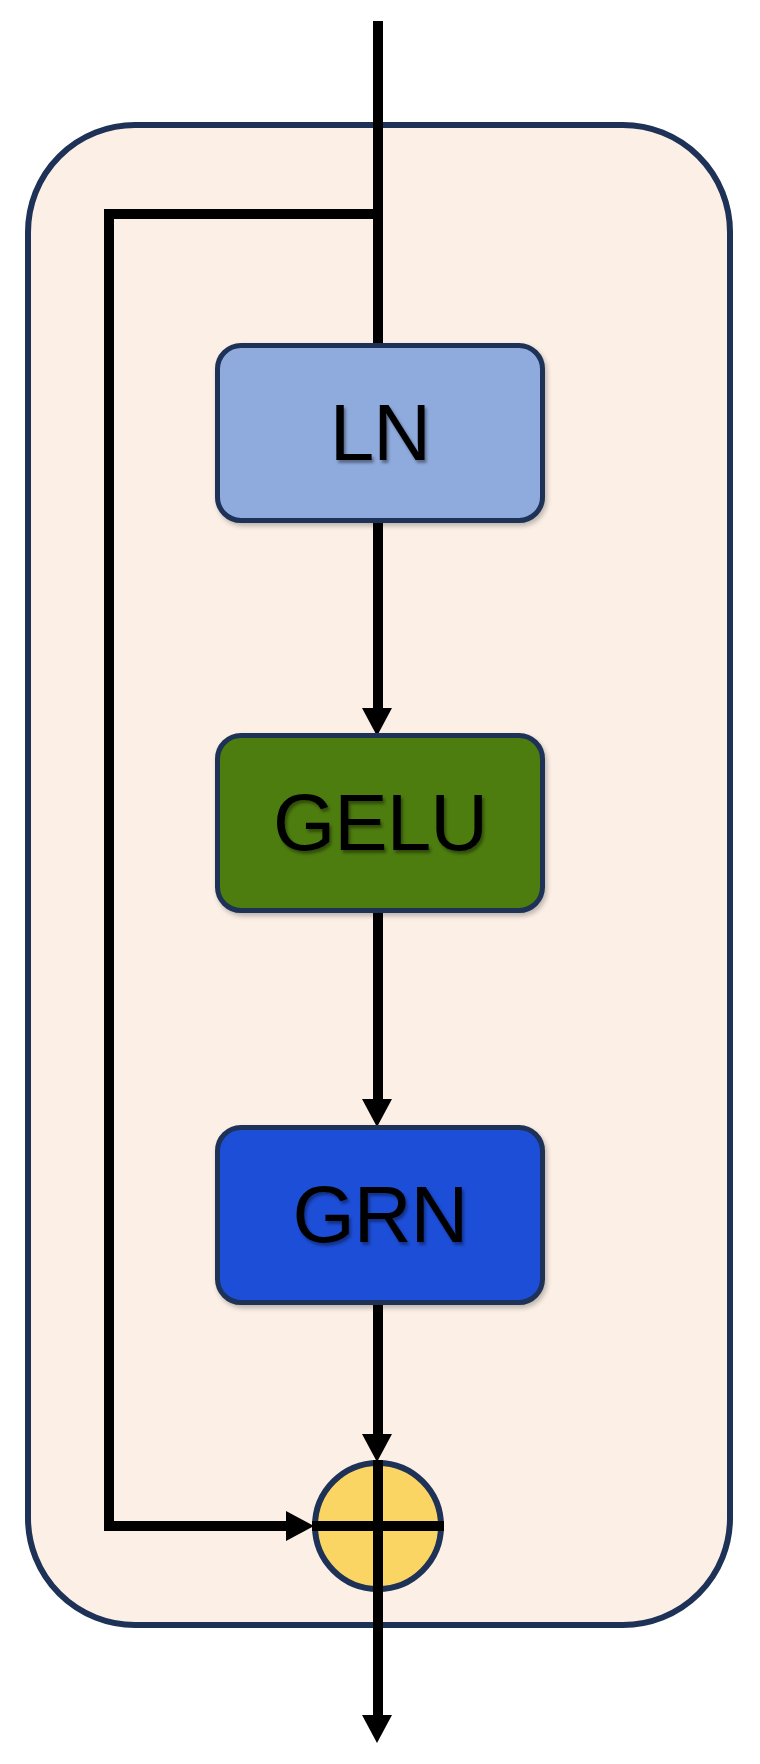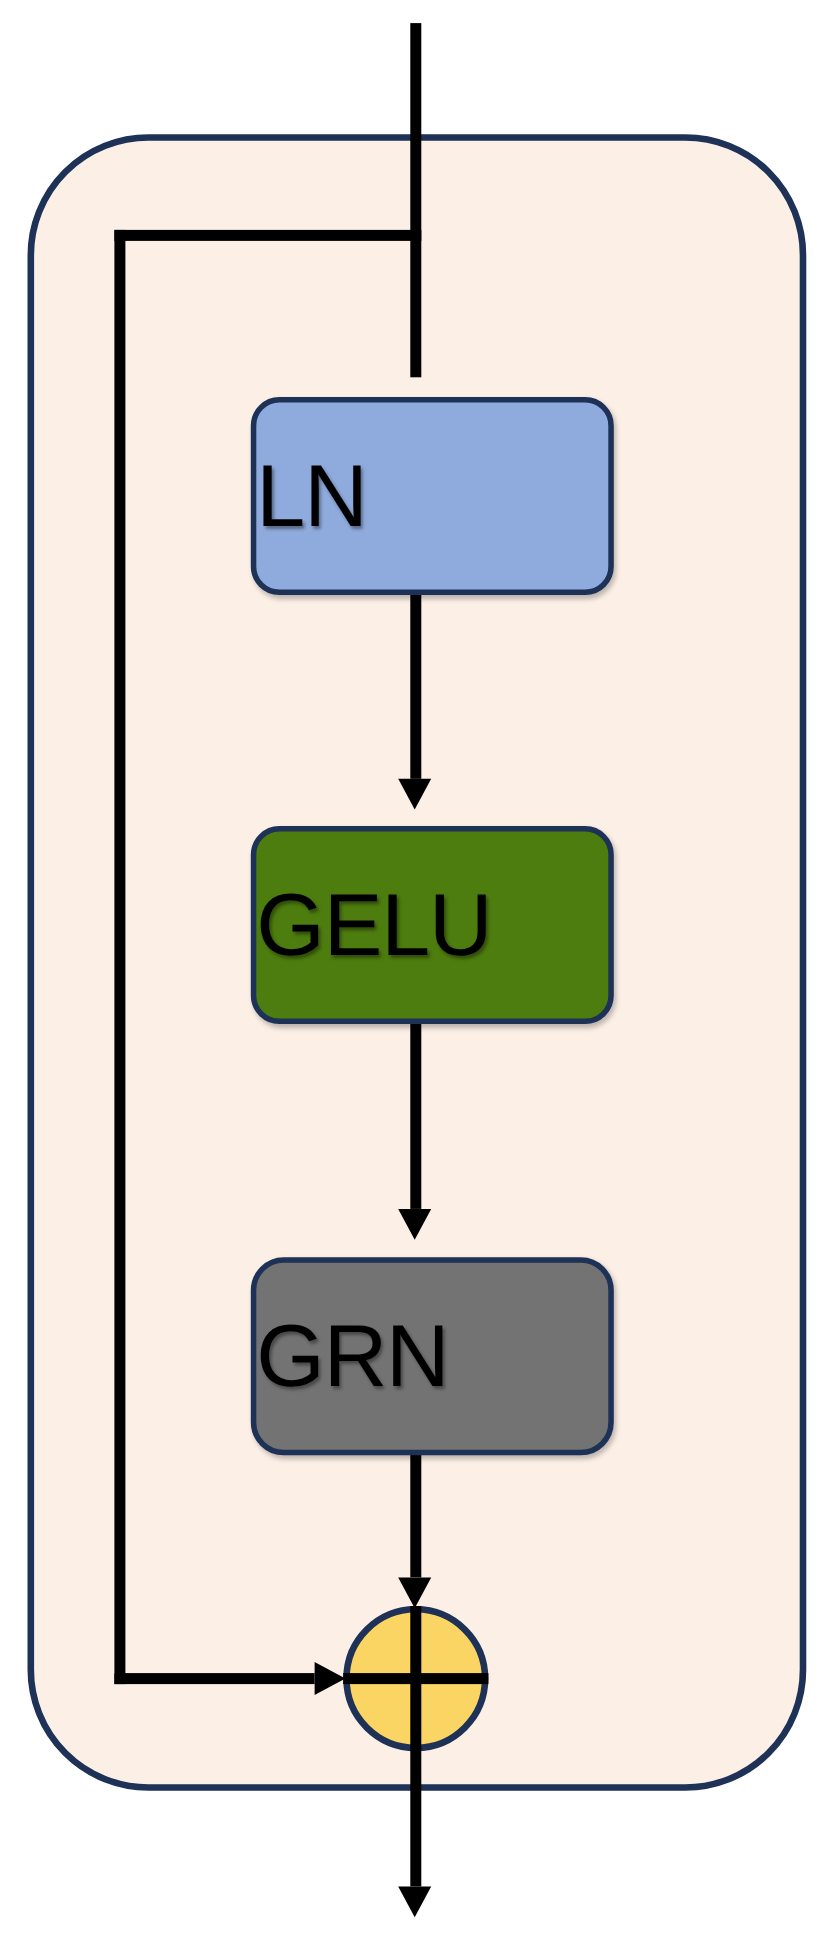--- a/index.html
+++ b/index.html
@@ -51,39 +51,38 @@
   }
   .head-gelu   { left: 362px; top: 708px; }
   .head-grn    { left: 362px; top: 1099px; }
   .head-add    { left: 362px; top: 1434px; }
   .head-out    { left: 362px; top: 1715px; z-index: 3; }
   .head-skip   { left: 286px; top: 1511px; }
 
   
   .op-box {
     position: absolute;
-    left: 228px; width: 330px; height: 180px;
+    left: 215px; width: 330px; height: 180px;
     box-sizing: border-box;
     border: 5px solid #1E3156;
     border-radius: 26px;
-    display: flex; align-items: center; justify-content: flex-start;
+    display: flex; align-items: center; justify-content: center;
     box-shadow: 2px 3px 5px rgba(0,0,0,0.25);
     z-index: 2;
-    margin-top: 18px;
   }
   .op-label {
     font-size: 80px;
     letter-spacing: -1px;
     color: #000000;
     text-shadow: 2px 3px 3px rgba(0,0,0,0.38);
     line-height: 1;
   }
   .box-ln   { top: 343px;  background: #8FAADC; }
   .box-gelu { top: 733px;  background: #4d7c0f; }
-  .box-grn  { top: 1125px; background: #737373; border-radius: 30px; }
+  .box-grn  { top: 1125px; background: #1d4ed8; }
 
   
   .add-node {
     position: absolute;
     left: 312px; top: 1460px;
     width: 132px; height: 132px;
     box-sizing: border-box;
     background: #FBD563;
     border: 6px solid #1E3156;
     border-radius: 50%;

